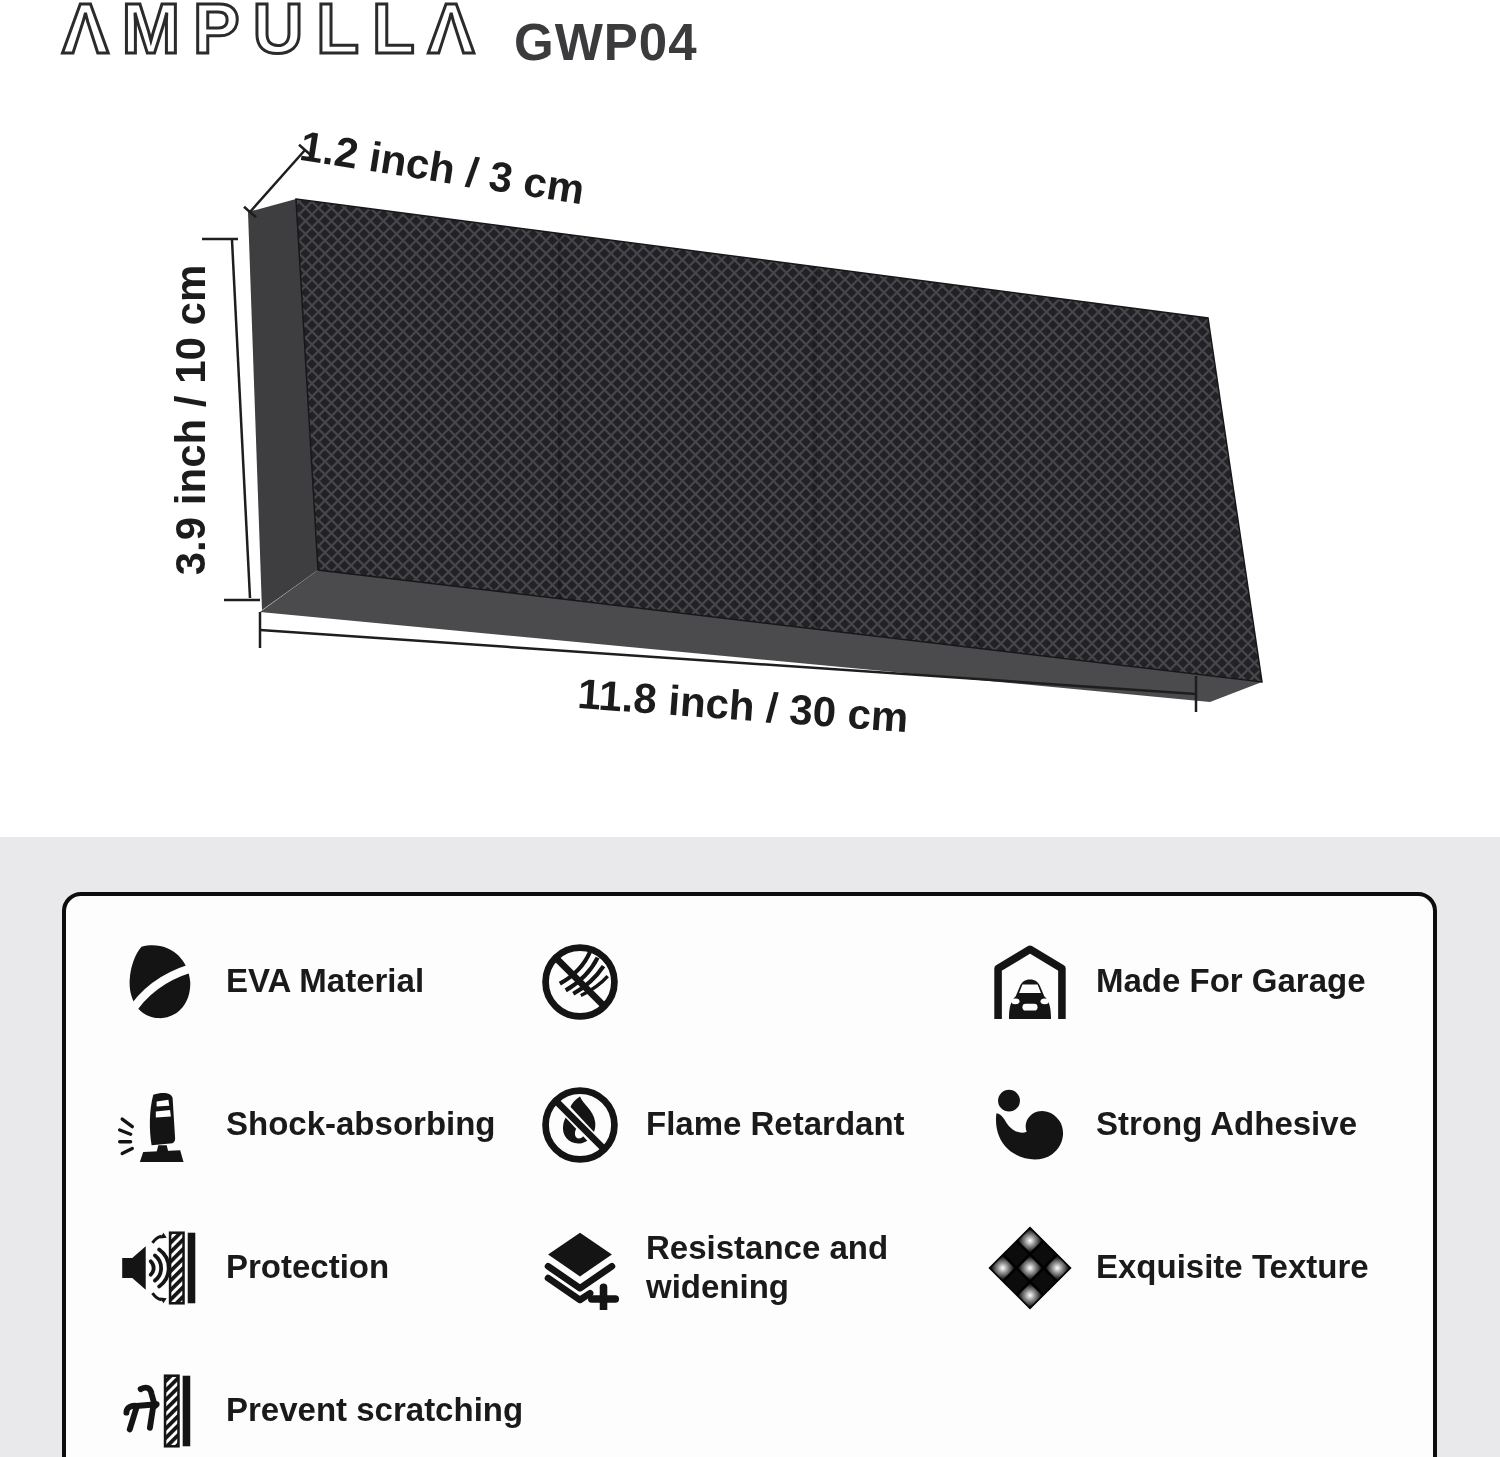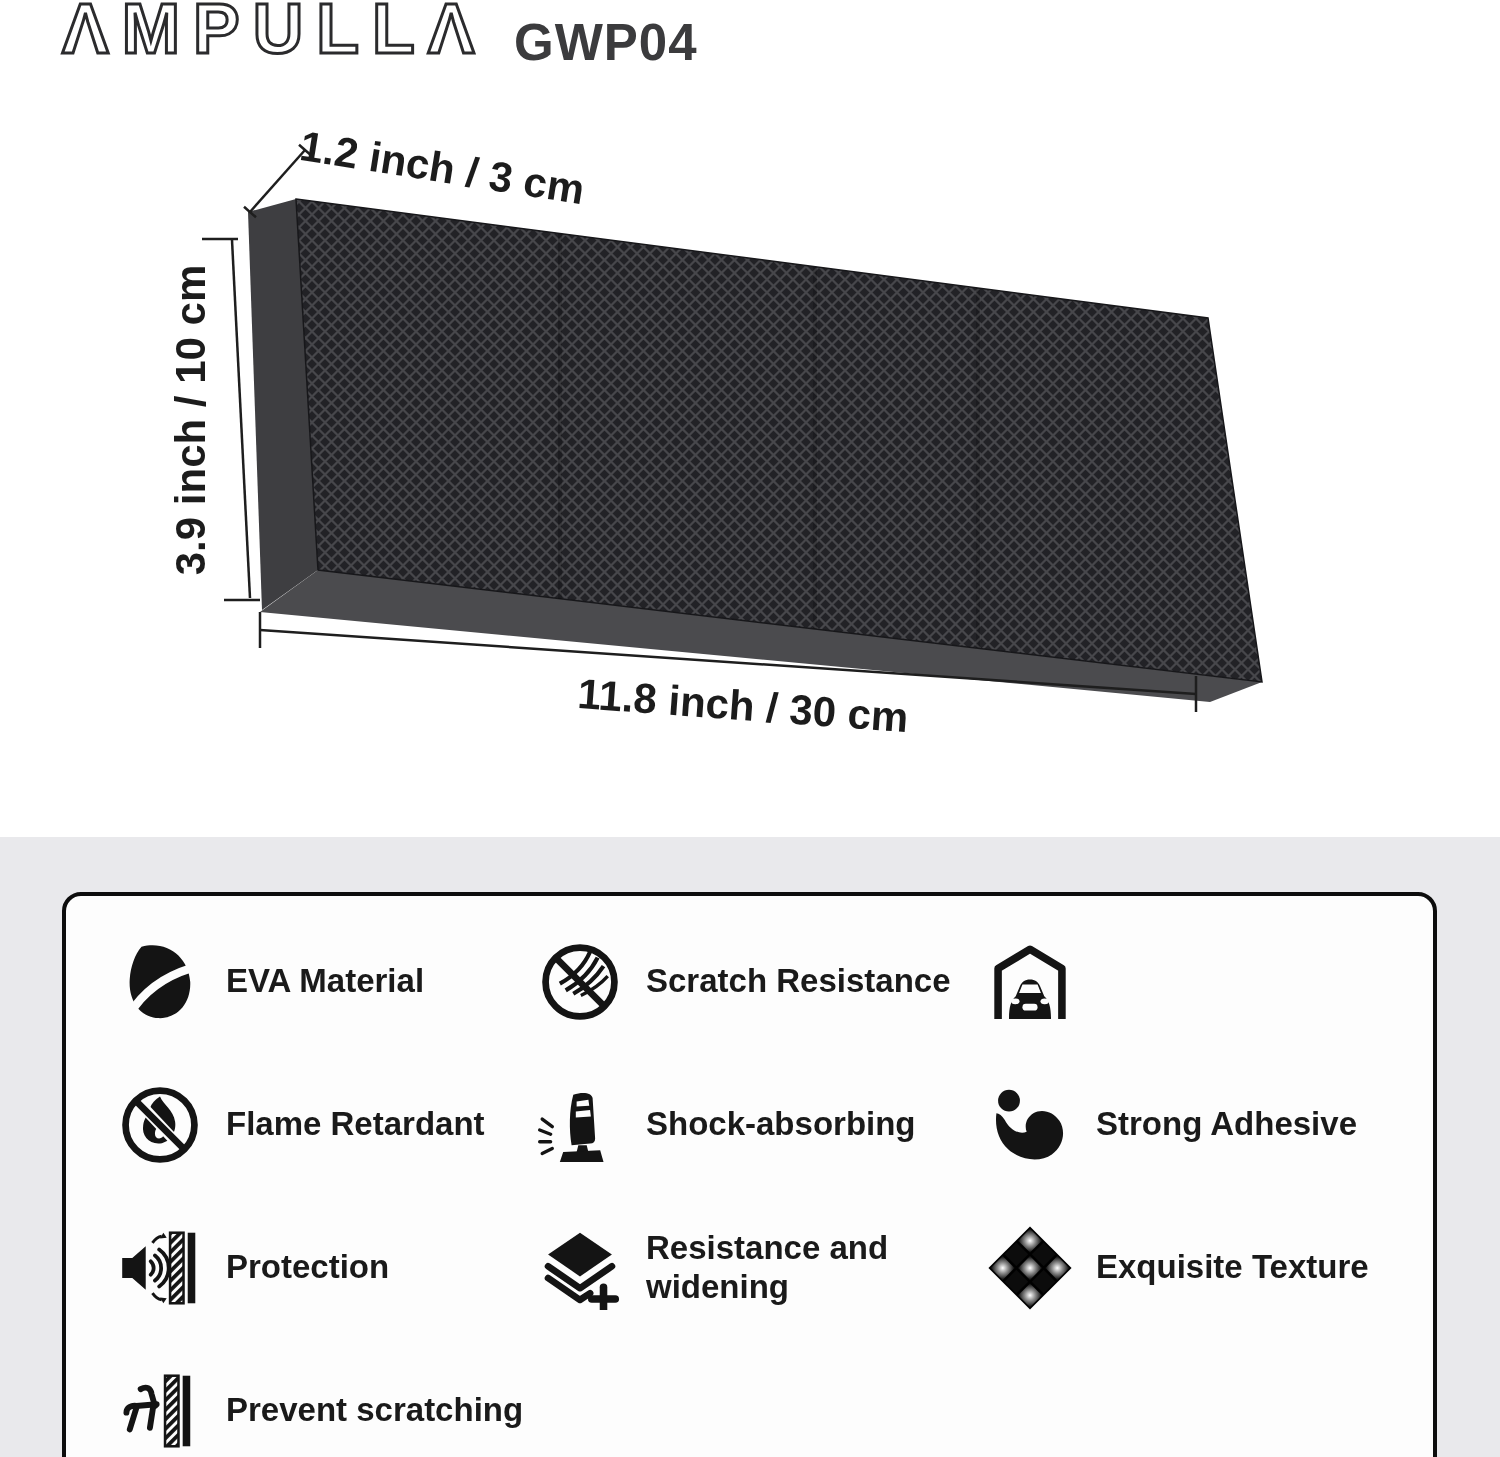--- a/index.html
+++ b/index.html
@@ -111,67 +111,67 @@
         <g fill="none" stroke="#141414">
           <path d="M62 14 C56 28 44 42 26 52" stroke-width="5"></path>
           <path d="M71 21 C64 35 52 49 33 60" stroke-width="5"></path>
           <path d="M78 31 C70 43 58 55 42 64" stroke-width="5"></path>
           <path d="M83 43 C75 52 64 60 51 66" stroke-width="4"></path>
           <circle cx="50" cy="50" r="41" stroke-width="8"></circle>
           <line x1="21" y1="21" x2="79" y2="79" stroke-width="8"></line>
         </g>
       </svg>
     </span>
-    <div class="feature-label">Scratch Resistance</div>
   </div>
 
   <div class="feature-cell">
     <span class="feature-icon">
       <svg width="84" height="84" viewBox="0 0 100 100">
         <path d="M12 94 L12 34 L50 11 L88 34 L88 94" fill="none" stroke="#141414" stroke-width="9" stroke-linejoin="round"></path>
         <path d="M25 94 C25 81 27 72 33 67 L38 55 C40 50 44 47 50 47 C56 47 60 50 62 55 L67 67 C73 72 75 81 75 94 Z" fill="#141414"></path>
         <path d="M37 63 L63 63 L59 53 L41 53 Z" fill="#fdfdfd"></path>
         <ellipse cx="32.5" cy="73" rx="5" ry="3.5" fill="#fdfdfd"></ellipse>
         <ellipse cx="67.5" cy="73" rx="5" ry="3.5" fill="#fdfdfd"></ellipse>
         <rect x="41" y="76" width="18" height="8" rx="4" fill="#fdfdfd"></rect>
       </svg>
     </span>
-  </div>
-
+    <div class="feature-label">Made For Garage</div>
+  </div>
+
+
+  <div class="feature-cell">
+    <span class="feature-icon">
+      <svg width="84" height="84" viewBox="0 0 100 100">
+        <g stroke="#141414" stroke-width="4" stroke-linecap="round" fill="none">
+          <line x1="5" y1="43" x2="17" y2="52"></line>
+          <line x1="2" y1="56" x2="15" y2="61"></line>
+          <line x1="2" y1="70" x2="15" y2="70"></line>
+          <line x1="5" y1="84" x2="17" y2="78"></line>
+        </g>
+        <path d="M42 14 C54 10 64 12 65 18 L68 66 C68 70 66 72 62 72 L40 74 C37 56 37 32 42 14 Z" fill="#141414"></path>
+        <path d="M46 22 L60 20 L61 27 L46 28 Z" fill="#fdfdfd"></path>
+        <path d="M45 34 L62 32 L63 40 L45 41 Z" fill="#fdfdfd"></path>
+        <path d="M48 74 L58 74 L60 82 L46 82 Z" fill="#141414"></path>
+        <path d="M30 82 L74 80 L78 94 L26 94 Z" fill="#141414"></path>
+      </svg>
+    </span>
+    <div class="feature-label">Shock-absorbing</div>
+  </div>
 
   <div class="feature-cell">
     <span class="feature-icon">
       <svg width="84" height="84" viewBox="0 0 100 100">
         <path d="M50 16 C54 26 66 32 68 46 C70 60 60 72 48 72 C36 72 28 62 30 50 C31 42 36 38 38 30 C40 24 44 20 50 16 Z" fill="#141414"></path>
         <path d="M44 60 C44 54 49 50 53 54 C57 58 55 66 49 66 C46 66 44 64 44 60 Z" fill="#fdfdfd"></path>
         <line x1="20" y1="18" x2="81" y2="83" stroke="#fdfdfd" stroke-width="13"></line>
         <line x1="21" y1="21" x2="79" y2="79" stroke="#141414" stroke-width="8"></line>
         <circle cx="50" cy="50" r="41" fill="none" stroke="#141414" stroke-width="8"></circle>
       </svg>
     </span>
     <div class="feature-label">Flame Retardant</div>
-  </div>
-
-  <div class="feature-cell">
-    <span class="feature-icon">
-      <svg width="84" height="84" viewBox="0 0 100 100">
-        <g stroke="#141414" stroke-width="4" stroke-linecap="round" fill="none">
-          <line x1="5" y1="43" x2="17" y2="52"></line>
-          <line x1="2" y1="56" x2="15" y2="61"></line>
-          <line x1="2" y1="70" x2="15" y2="70"></line>
-          <line x1="5" y1="84" x2="17" y2="78"></line>
-        </g>
-        <path d="M42 14 C54 10 64 12 65 18 L68 66 C68 70 66 72 62 72 L40 74 C37 56 37 32 42 14 Z" fill="#141414"></path>
-        <path d="M46 22 L60 20 L61 27 L46 28 Z" fill="#fdfdfd"></path>
-        <path d="M45 34 L62 32 L63 40 L45 41 Z" fill="#fdfdfd"></path>
-        <path d="M48 74 L58 74 L60 82 L46 82 Z" fill="#141414"></path>
-        <path d="M30 82 L74 80 L78 94 L26 94 Z" fill="#141414"></path>
-      </svg>
-    </span>
-    <div class="feature-label">Shock-absorbing</div>
   </div>
 
   <div class="feature-cell">
     <span class="feature-icon">
       <svg width="84" height="84" viewBox="0 0 100 100">
         <circle cx="25" cy="21" r="13" fill="#141414"></circle>
         <path d="M10 36 C8 52 12 68 24 79 C38 92 62 95 76 85 C90 75 93 57 85 45 C78 34 64 30 54 36 C46 41 43 50 46 58 C38 62 26 56 20 44 C17 39 13 36 10 36 Z" fill="#141414"></path>
       </svg>
     </span>
     <div class="feature-label">Strong Adhesive</div>

